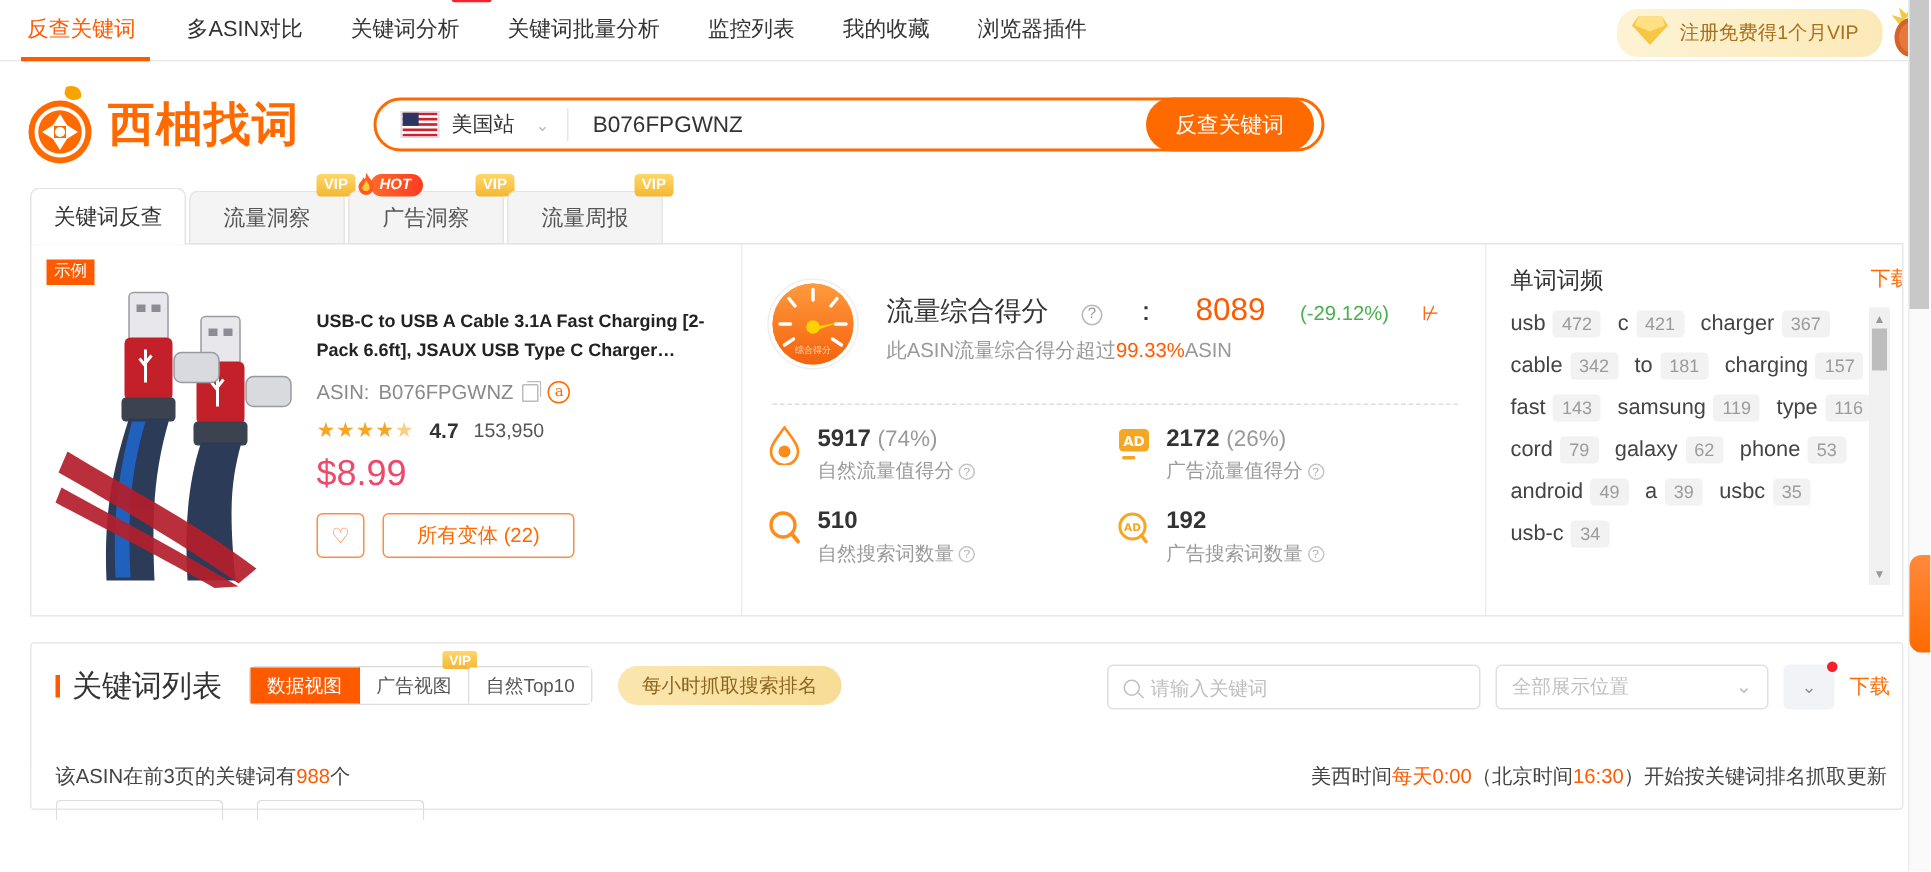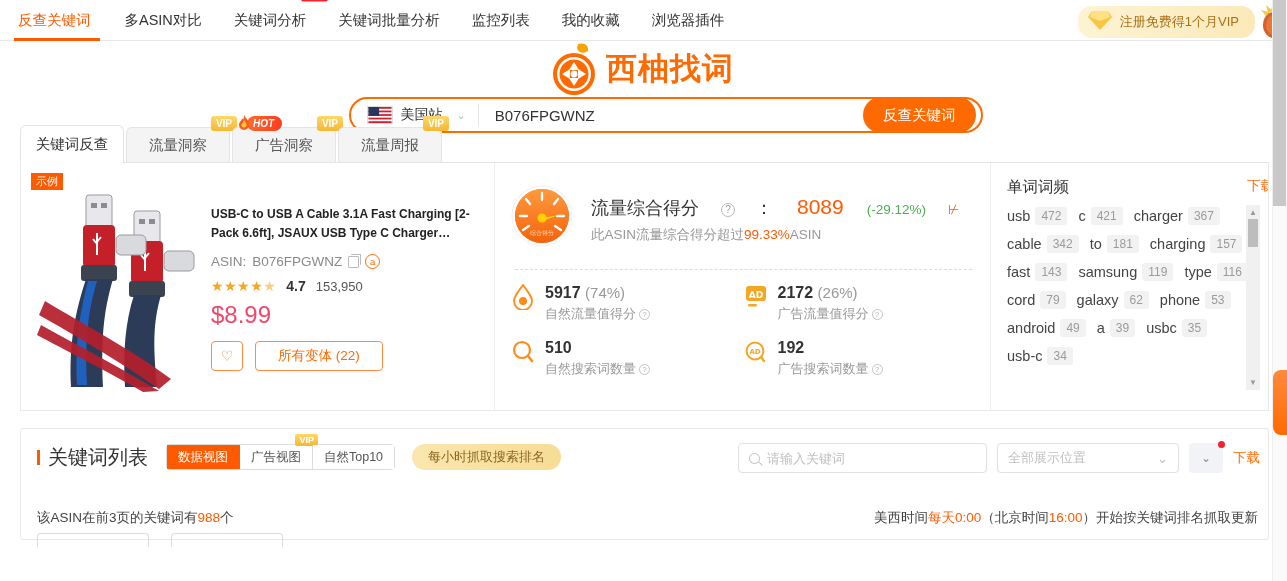--- a/index.html
+++ b/index.html
@@ -74,21 +74,20 @@
   }
 
   
   .searchbar-wrap {
     position: relative;
     height: 84px;
     display: flex;
     align-items: center;
     padding-left: 14px;
     background: #fff;
-    flex-direction: column;
   }
   .logo { display:flex; align-items:center; width: 205px; }
   .logo-mark { width: 54px; height: 56px; position: relative; }
   .logo-text {
     font-size: 31px; font-weight: bold; color: #ff6a00;
     letter-spacing: 1px; margin-left: 4px;
     font-family: "DejaVu Sans", sans-serif;
   }
   .searchbox {
     width: 634px; height: 36px;
@@ -771,21 +770,21 @@
           <span class="red-dot"></span>
         </div>
         <div class="kw-dl">下载</div>
       </div>
     </div>
 
     <div class="kw-note">
       <span>该ASIN在前3页的关键词有</span><b>988</b><span>个</span>
     </div>
     <div class="kw-time">
-      <span>美西时间</span><b>每天0:00</b><span>（北京时间</span><b>16:00</b><span>）开始按关键词排名抓取更新</span>
+      <span>美西时间</span><b>每天0:00</b><span>（北京时间</span><b>16:30</b><span>）开始按关键词排名抓取更新</span>
     </div>
 
     <div class="ghost-row">
       <div class="ghost-pill"></div>
       <div class="ghost-pill"></div>
     </div>
   </div>
 
   <div class="page-scroll">
     <div class="page-thumb"></div>

